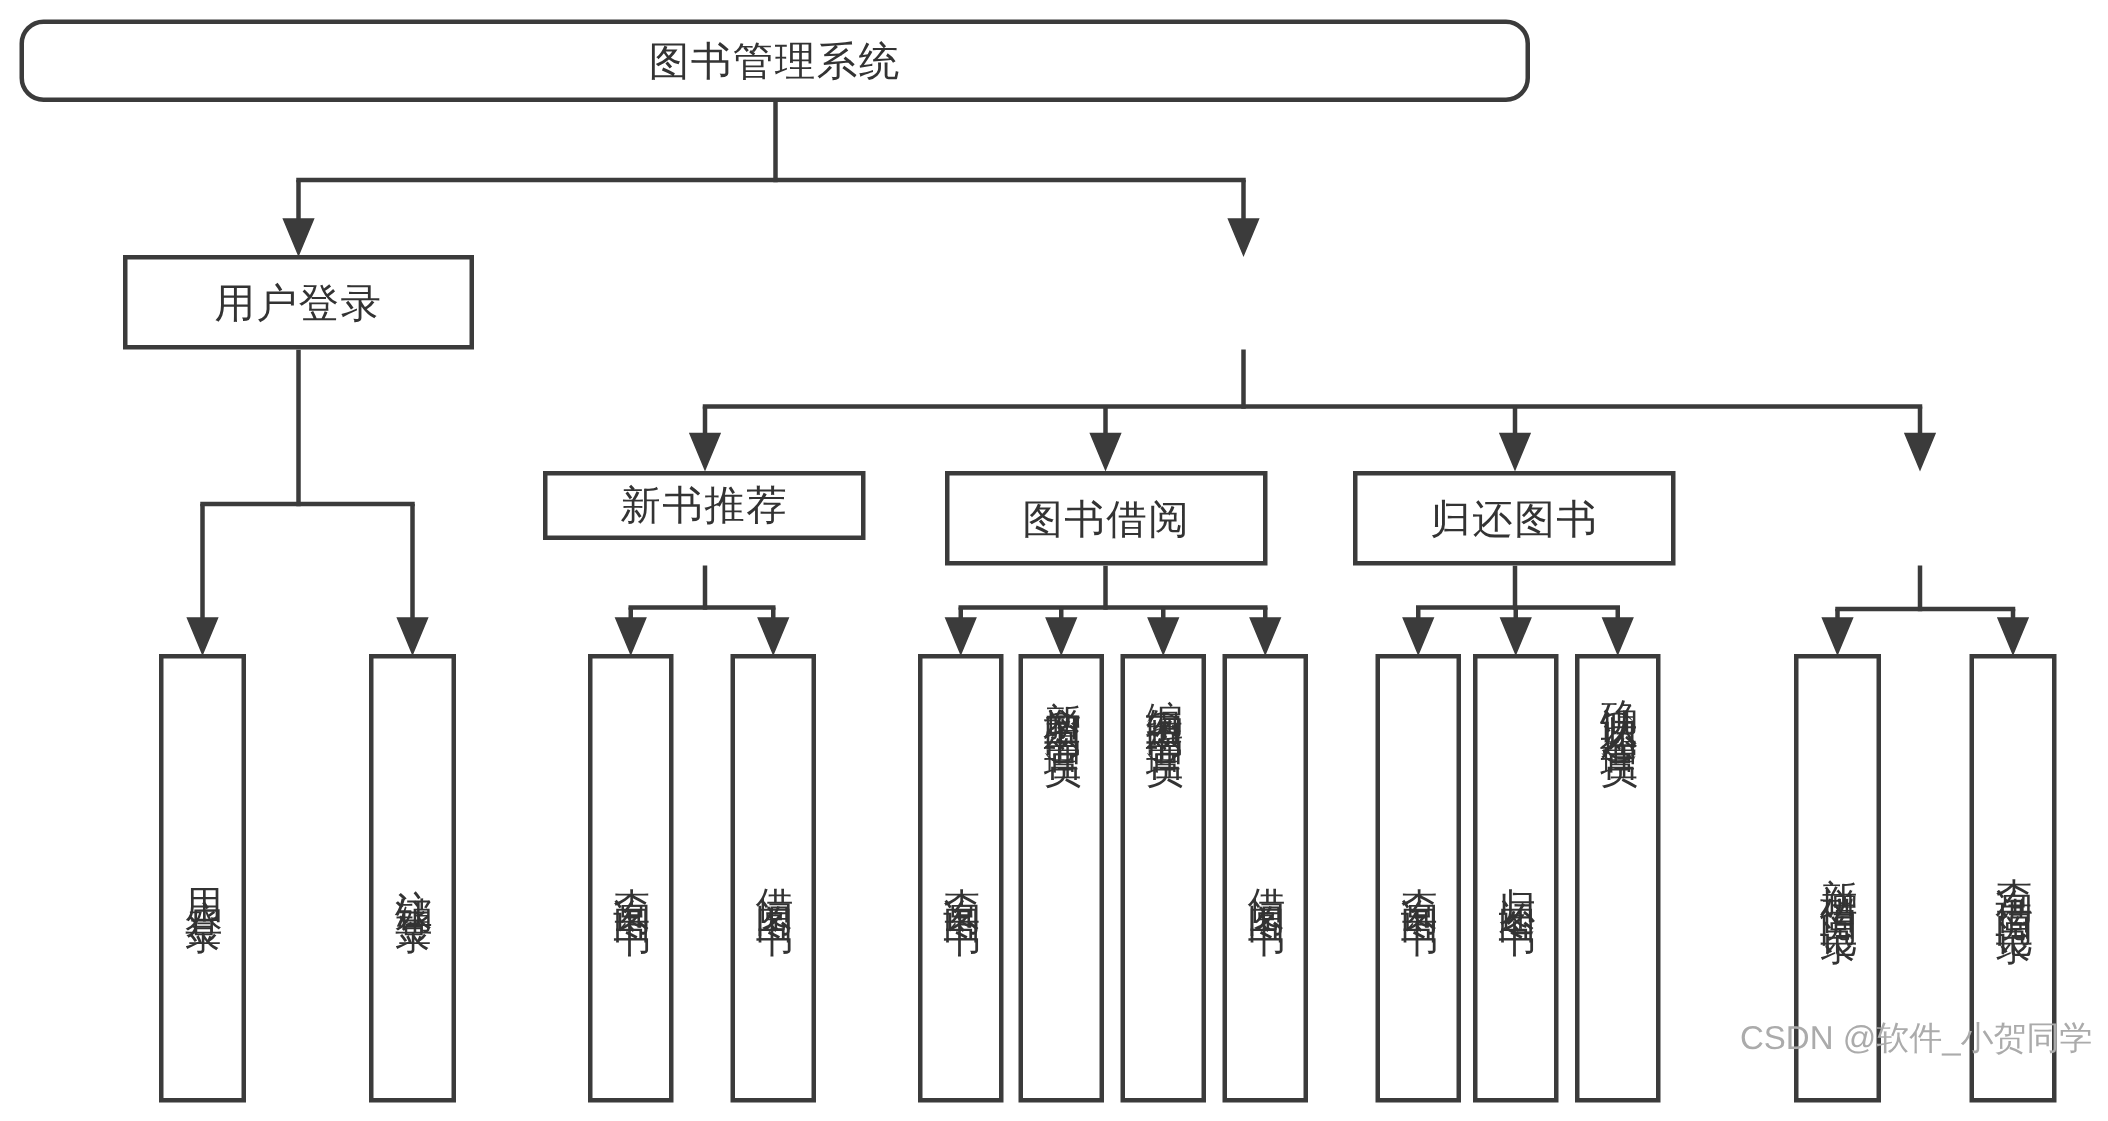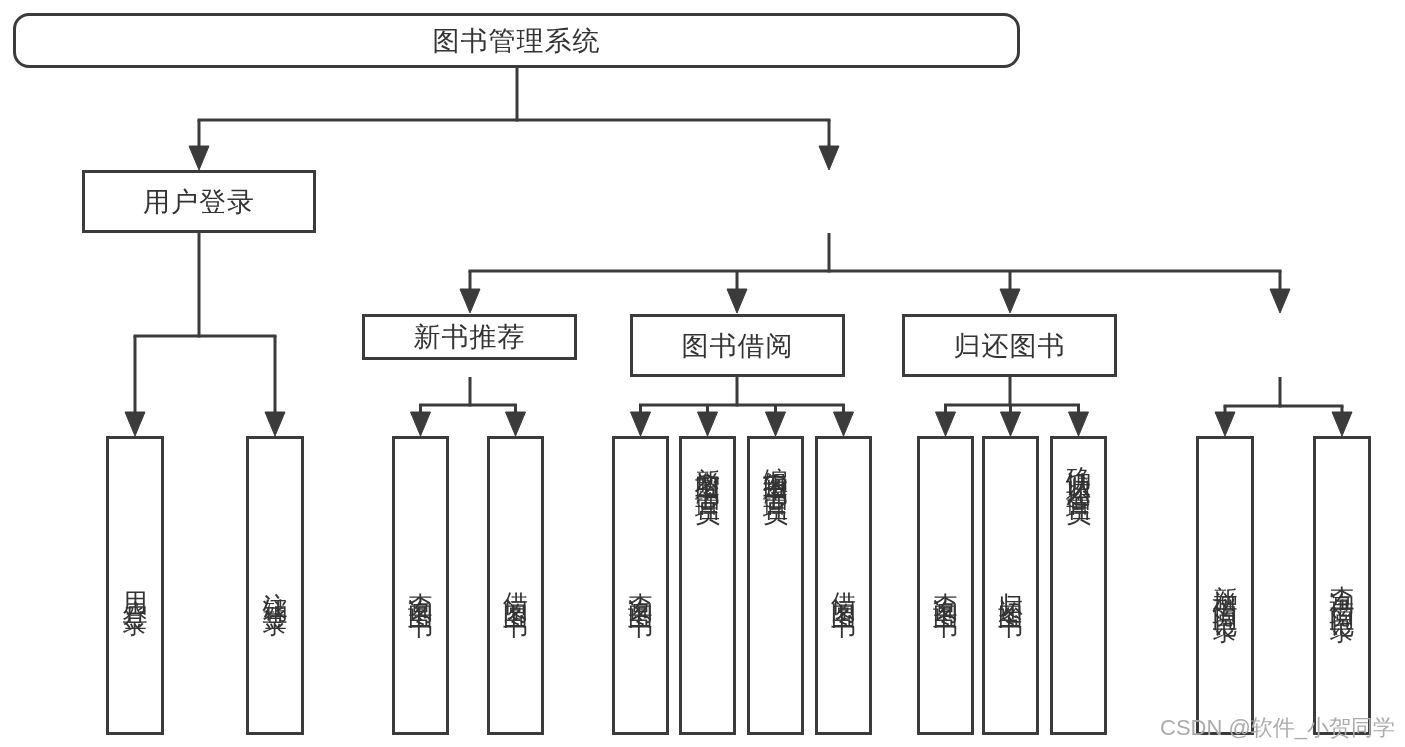--- a/index.html
+++ b/index.html
@@ -63,21 +63,21 @@
   .b-bd   { left: 815px; width: 57px; }
   .b-ca   { left: 917px; width: 57px; }
   .b-cb   { left: 982px; width: 57px; }
   .b-cc   { left: 1050px; width: 57px; }
   .b-ra   { left: 1196px; }
   .b-rb   { left: 1313px; }
 
   .watermark {
     position: absolute;
     left: 1160px;
-    top: 713px;
+    top: 677px;
     font-size: 22px;
     color: #ababab;
     z-index: 2;
     white-space: nowrap;
   }
 </style>
 </head>
 <body>
 
 <div class="canvas">

